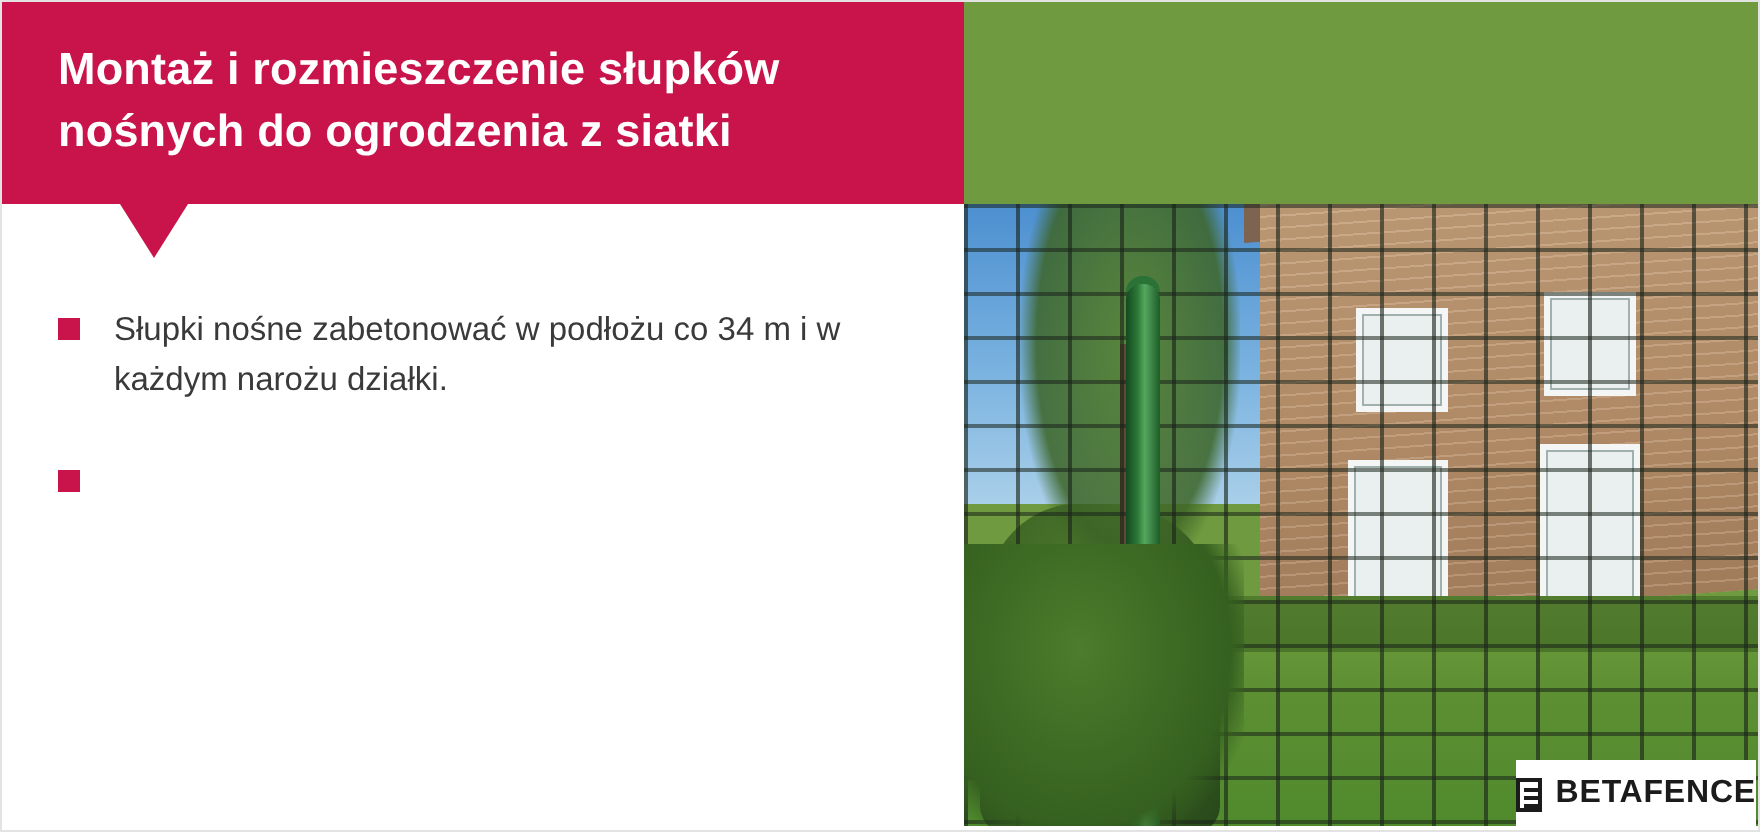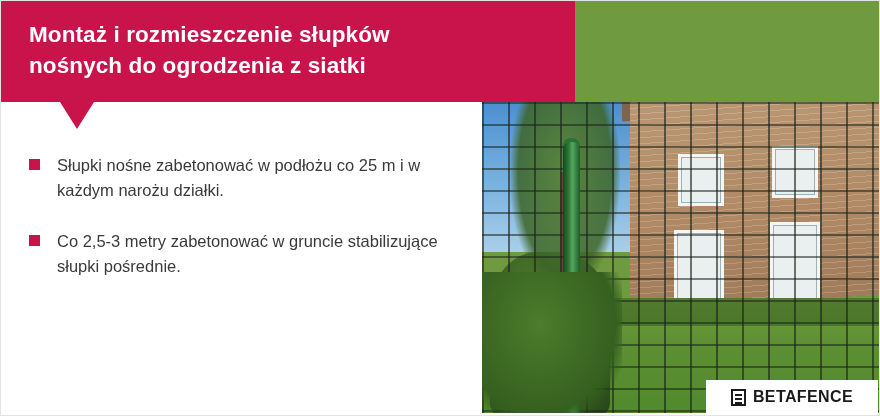--- a/index.html
+++ b/index.html
@@ -18,21 +18,21 @@
     overflow: hidden;
     border: 1px solid #e3e3e3;
     box-sizing: border-box;
   }
 
   
   .header-banner {
     position: absolute;
     left: 0;
     top: 0;
-    width: 574px;
+    width: 481px;
     height: 101px;
     background: #c8134b;
     box-sizing: border-box;
   }
   .header-title {
     position: absolute;
     left: 28px;
     top: 18px;
     width: 430px;
     color: #ffffff;
@@ -220,21 +220,21 @@
     width: 150px;
     height: 150px;
     background: radial-gradient(ellipse at 45% 35%, #4c7c2c 0%, #35601f 65%, rgba(40,80,25,0) 78%);
   }
 
   
   .logo-box {
     position: absolute;
     right: 1px;
     bottom: 1px;
-    width: 172px;
+    width: 120px;
     height: 34px;
     background: #ffffff;
     display: flex;
     align-items: center;
     justify-content: center;
     gap: 7px;
   }
   .logo-mark {
     width: 15px;
     height: 17px;
@@ -298,25 +298,24 @@
   </div>
 
   <div class="header-banner">
     <div class="header-title">Montaż i rozmieszczenie słupków nośnych do ogrodzenia z siatki</div>
   </div>
   <div class="header-tail"></div>
 
   <div class="bullets">
     <div class="bullet-item">
       <span class="bullet-marker"></span>
-      <span>Słupki nośne zabetonować w podłożu co 25 m i w każdym narożu działki.</span>
+      <span>Słupki nośne zabetonować w podłożu co 34 m i w każdym narożu działki.</span>
     </div>
     <div class="bullet-item">
       <span class="bullet-marker"></span>
-      <span>Co 2,5-3 metry zabetonować w gruncie stabilizujące słupki pośrednie.</span>
     </div>
   </div>
 
   <div class="logo-box">
     <span class="logo-mark"></span>
     <span class="logo-text">BETAFENCE</span>
   </div>
 
   <div class="bottom-edge"></div>
 </div>

